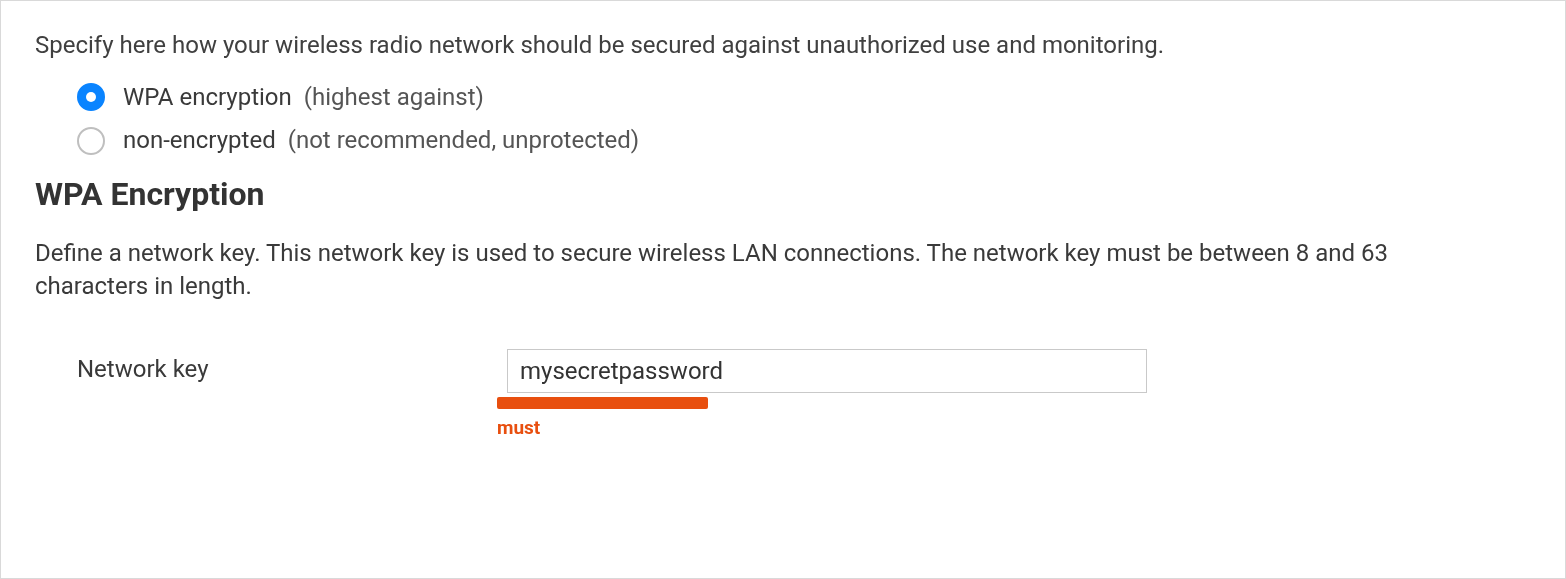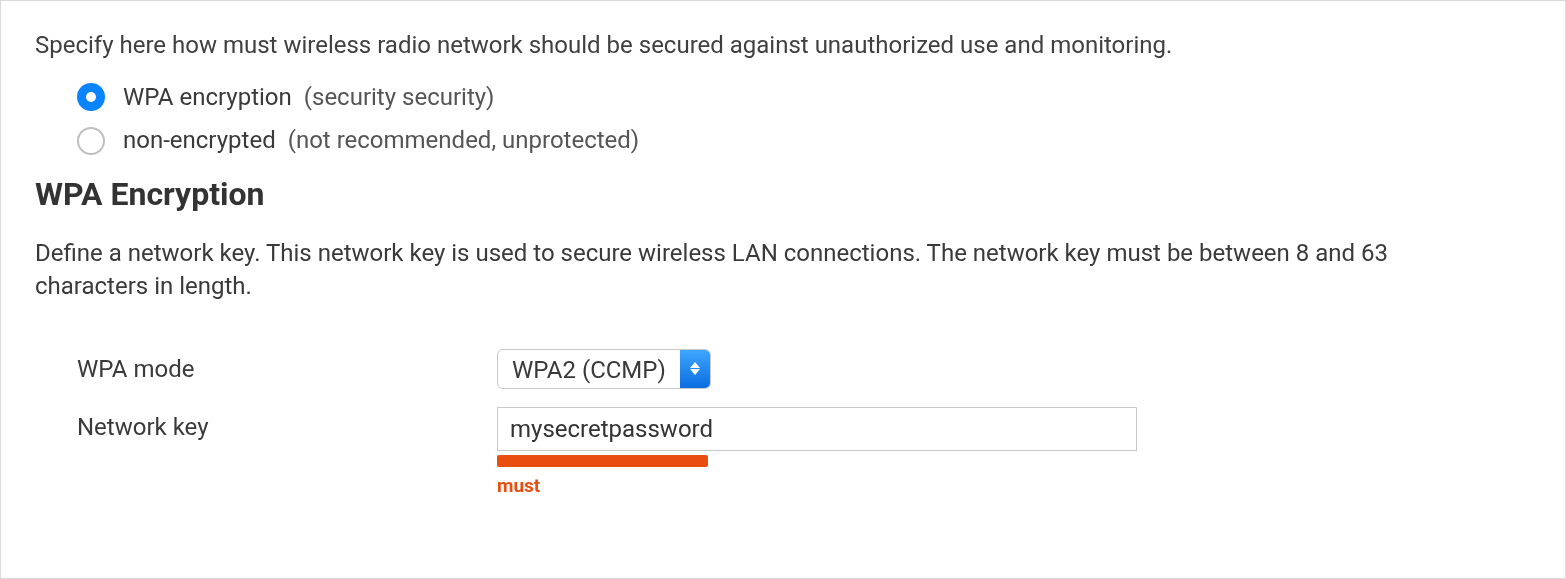--- a/index.html
+++ b/index.html
@@ -56,65 +56,53 @@
     .chev-up, .chev-down {
       width: 0; height: 0; border-left: 5px solid transparent; border-right: 5px solid transparent;
     }
     .chev-up { border-bottom: 6px solid #fff; }
     .chev-down { border-top: 6px solid #fff; }
     .text-input {
       font-family: inherit;
       font-size: 24px;
       width: 640px; height: 44px;
       border: 1px solid #c9c9c9; padding: 4px 12px;
-      color: #333; background: #fff;
+      color: #333; background: #fff; margin-left: 10px;
     }
     .strength-track {
       width: 640px; height: 12px; margin-top: 4px; position: relative; background: transparent;
     }
     .strength-fill { height: 12px; background: #e84f0f; border-radius: 2px; }
     .strength-label {
       color: #e84f0f; font-weight: 700; font-size: 19px; margin-top: 6px;
     }
   </style>
 </head>
 <body>
 
 <div class="panel">
-  <p class="intro">Specify here how must wireless radio network should be secured against unauthorized use and monitoring.</p>
+  <p class="intro">Specify here how your wireless radio network should be secured against unauthorized use and monitoring.</p>
 
   <div class="radio-group">
     <div class="radio-row">
       <span class="radio selected"></span>
       <span class="radio-label">WPA encryption</span>
-      <span class="radio-hint">(security security)</span>
+      <span class="radio-hint">(highest against)</span>
     </div>
     <div class="radio-row">
       <span class="radio"></span>
       <span class="radio-label">non-encrypted</span>
       <span class="radio-hint">(not recommended, unprotected)</span>
     </div>
   </div>
 
   <h2 class="section-title">WPA Encryption</h2>
 
   <p class="desc">Define a network key. This network key is used to secure wireless LAN connections. The network key must be between 8 and 63 characters in length.</p>
 
-  <div class="form-row">
-    <div class="form-label">WPA mode</div>
-    <div class="form-control">
-      <div class="select-wrap">
-        <span class="select-text">WPA2 (CCMP)</span>
-        <span class="select-btn">
-          <span class="chev-up"></span>
-          <span class="chev-down"></span>
-        </span>
-      </div>
-    </div>
-  </div>
 
   <div class="form-row">
     <div class="form-label">Network key</div>
     <div class="form-control">
       <input class="text-input" type="text" value="mysecretpassword" style="">
       <div class="strength-track">
         <div class="strength-fill" id="strength-fill" style="width: 33%; background: rgb(232, 79, 15);"></div>
       </div>
       <div class="strength-label" id="strength-label" style="color: rgb(232, 79, 15);">must</div>
     </div>

